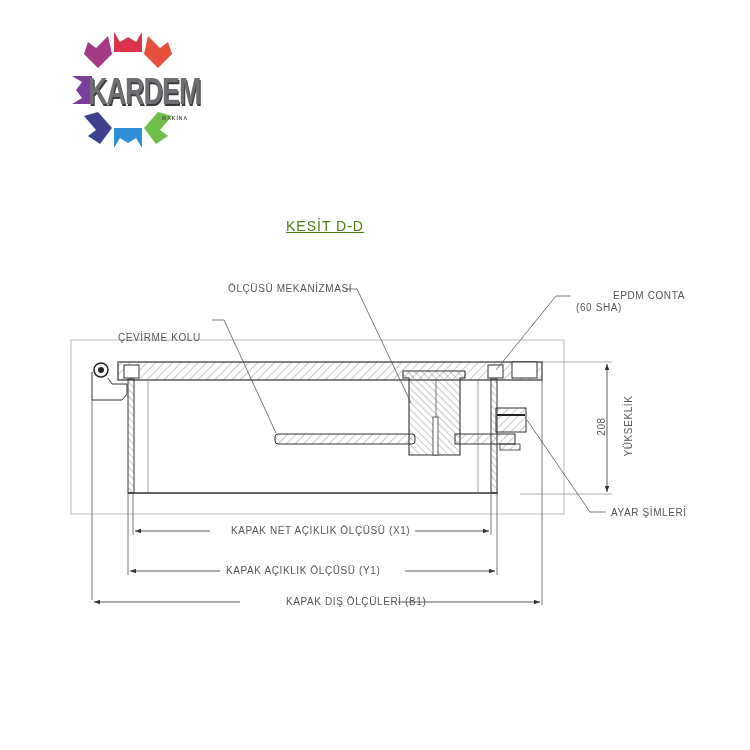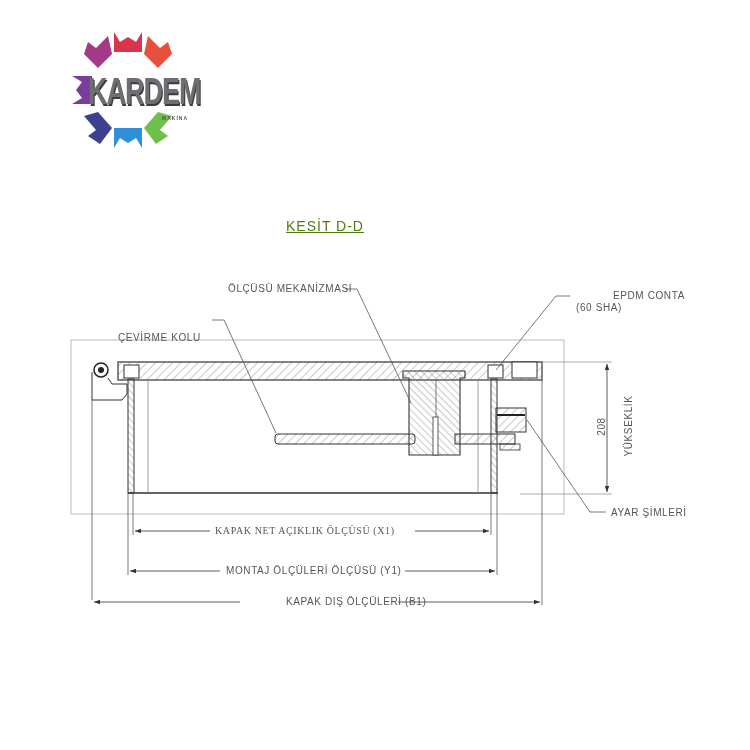--- a/index.html
+++ b/index.html
@@ -109,15 +109,15 @@
 
 <div class="abs lbl" style="left:228px;top:283px;">ÖLÇÜSÜ MEKANİZMASI</div>
 <div class="abs lbl" style="left:118px;top:332px;">ÇEVİRME KOLU</div>
 <div class="abs lbl" style="left:576px;top:290px;margin-left:37px;">EPDM CONTA</div>
 <div class="abs lbl" style="left:576px;top:302px;">(60 SHA)</div>
 <div class="abs lbl" style="left:611px;top:507px;">AYAR ŞİMLERİ</div>
 
 <div class="abs vlbl" style="left:586px;top:421px;width:30px;text-align:center;">208</div>
 <div class="abs vlbl" style="left:598px;top:421px;width:60px;text-align:center;">YÜKSEKLİK</div>
 
-<div class="abs lbl" style="left:215px;top:525px;font-family:Liberation Serif, serif;">KAPAK NET AÇIKLIK ÖLÇÜSÜ  (X1)</div>
-<div class="abs lbl" style="left:226px;top:565px;">MONTAJ ÖLÇÜLERİ ÖLÇÜSÜ (Y1)</div>
+<div class="abs lbl" style="left:231px;top:525px;">KAPAK NET AÇIKLIK ÖLÇÜSÜ  (X1)</div>
+<div class="abs lbl" style="left:226px;top:565px;">KAPAK AÇIKLIK ÖLÇÜSÜ (Y1)</div>
 <div class="abs lbl" style="left:245px;top:596px;margin-left:41px;">KAPAK DIŞ ÖLÇÜLERİ (B1)</div>
 
 </body></html>

